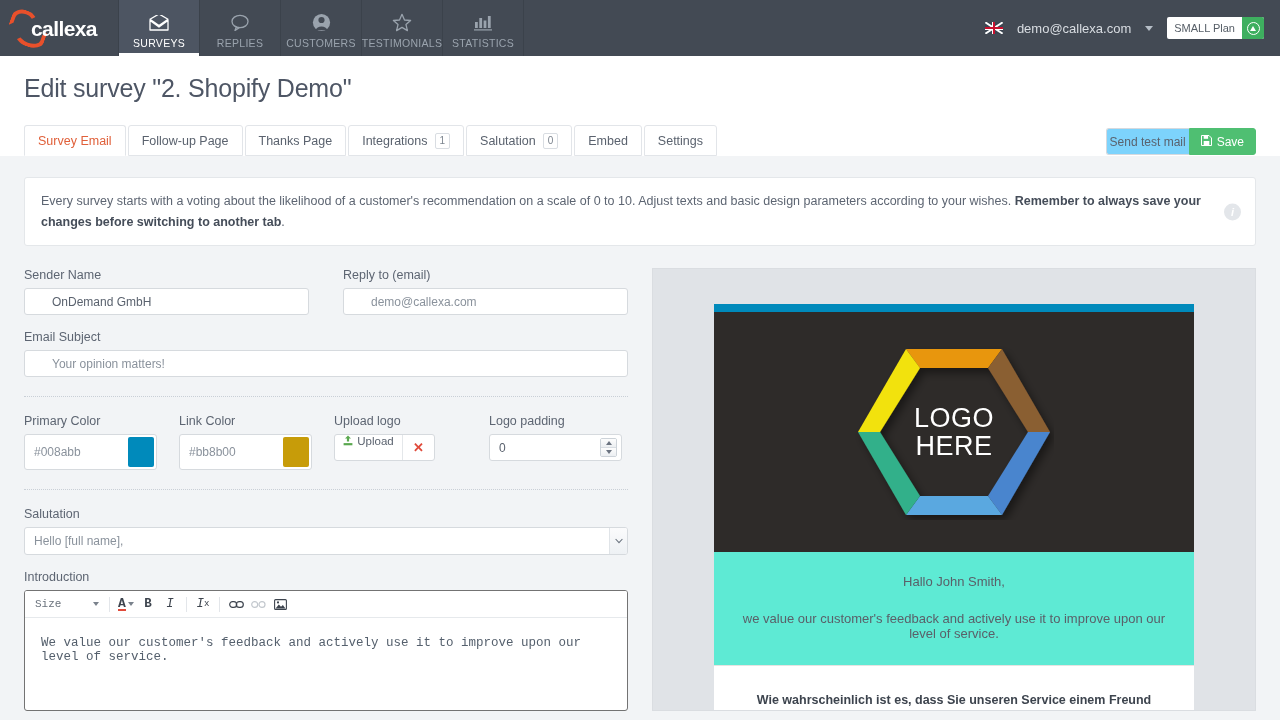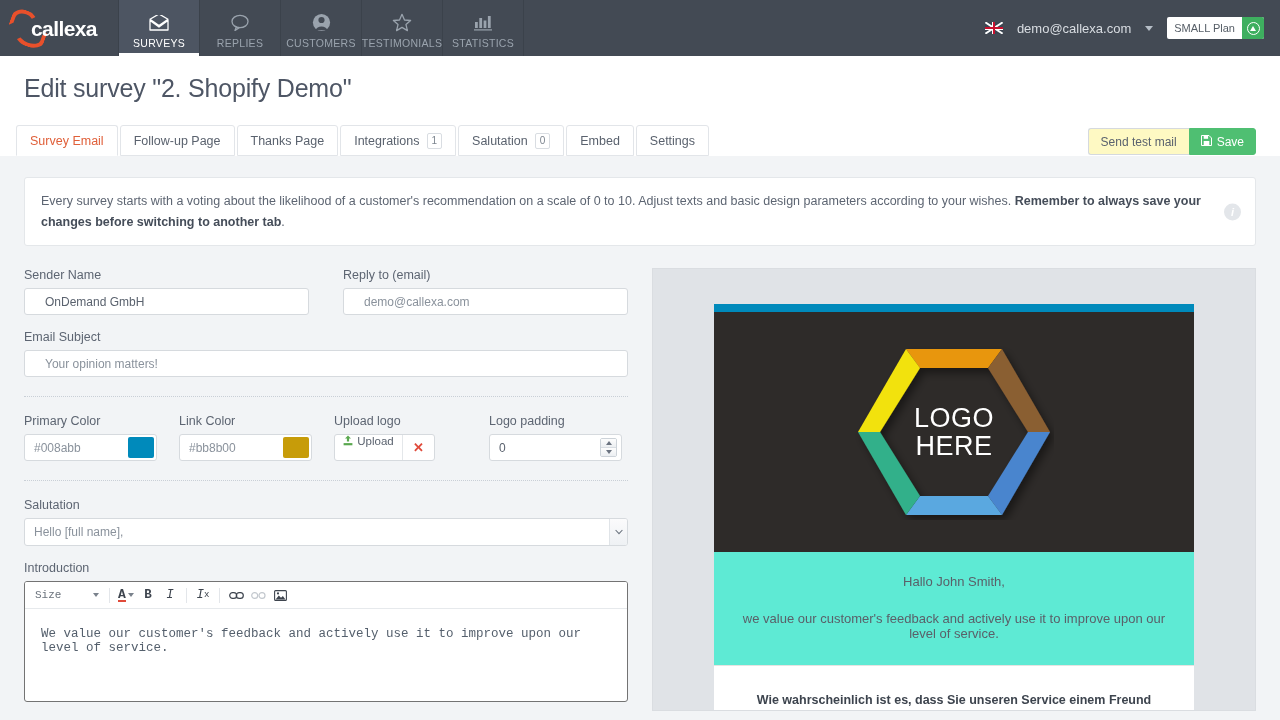--- a/index.html
+++ b/index.html
@@ -110,35 +110,35 @@
   }
   .pagetitle {
     font-size: 25px; color: #4e5665; font-weight: normal;
     padding-top: 18px; letter-spacing: -0.2px;
   }
   .headbtns {
     position: absolute; right: 24px; top: 72px;
     display: flex; align-items: stretch; height: 27px;
   }
   .btn-test {
-    background: #fef9c3; border: 1px solid #d5d9de;
+    background: #7dd3fc; border: 1px solid #d5d9de;
     border-right: none; border-radius: 3px 0 0 3px;
-    font-size: 12px; color: #5a626e; padding: 0 12px;
+    font-size: 12px; color: #5a626e; padding: 0 3px;
     display: flex; align-items: center; cursor: pointer; text-align: right;
   }
   .btn-save {
     background: #4fbf72; color: #fff; border: 1px solid #4fbf72;
     border-radius: 0 3px 3px 0; font-size: 12px;
     padding: 0 11px; display: flex; align-items: center;
     gap: 5px; cursor: pointer;
   }
 
   
   .tabs {
-    position: absolute; left: 16px; bottom: 0;
+    position: absolute; left: 24px; bottom: 0;
     display: flex; align-items: flex-end; gap: 2px;
   }
   .tab {
     background: #fff; border: 1px solid #e2e5e9;
     border-bottom: 1px solid #e2e5e9;
     border-radius: 3px 3px 0 0; height: 31px;
     padding: 0 13px; display: flex; align-items: center;
     font-size: 12.5px; color: #5a626e; cursor: pointer; gap: 7px;
   }
   .tab.active { color: #e0603a; border-bottom-color: #fff; }
@@ -172,41 +172,41 @@
   .leftcol { width: 604px; padding-right: 0; }
   .rightcol { width: 628px; padding-left: 24px; }
 
   .fld-label {
     font-size: 12.5px; color: #5d6572; margin-bottom: 6px;
   }
   .inp {
     width: 100%; height: 27px; border: 1px solid #d6dade;
     border-radius: 3px; background: #fff;
     font-size: 12px; color: #8a929c;
-    padding: 0 20px; font-family: inherit;
+    padding: 0 27px; font-family: inherit;
     display: flex; align-items: center;
   }
   .inp.val { color: #5a626e; }
   .row2 { display: flex; gap: 34px; }
   .row2 > div { flex: 1; }
   .fgroup { margin-bottom: 15px; }
 
   .dotdiv {
     border-top: 1px dotted #c9cfd6;
     margin: 19px 0 17px 0;
   }
 
   .colorrow { display: flex; gap: 22px; align-items: flex-start; }
   .cw1 { width: 133px; }
   .cw2 { width: 133px; }
   .cw3 { width: 133px; }
   .cw4 { width: 133px; }
 
   .colorinput {
-    display: flex; height: 27px;
+    display: flex; height: 36px;
     border: 1px solid #d6dade; border-radius: 3px;
     background: #fff; overflow: hidden;
   }
   .colorinput .cv {
     flex: 1; font-size: 12px; color: #8a929c;
     padding: 0 9px; display: flex; align-items: center;
   }
   .colorinput .sw {
     width: 26px; margin: 2px; border-radius: 2px;
   }

